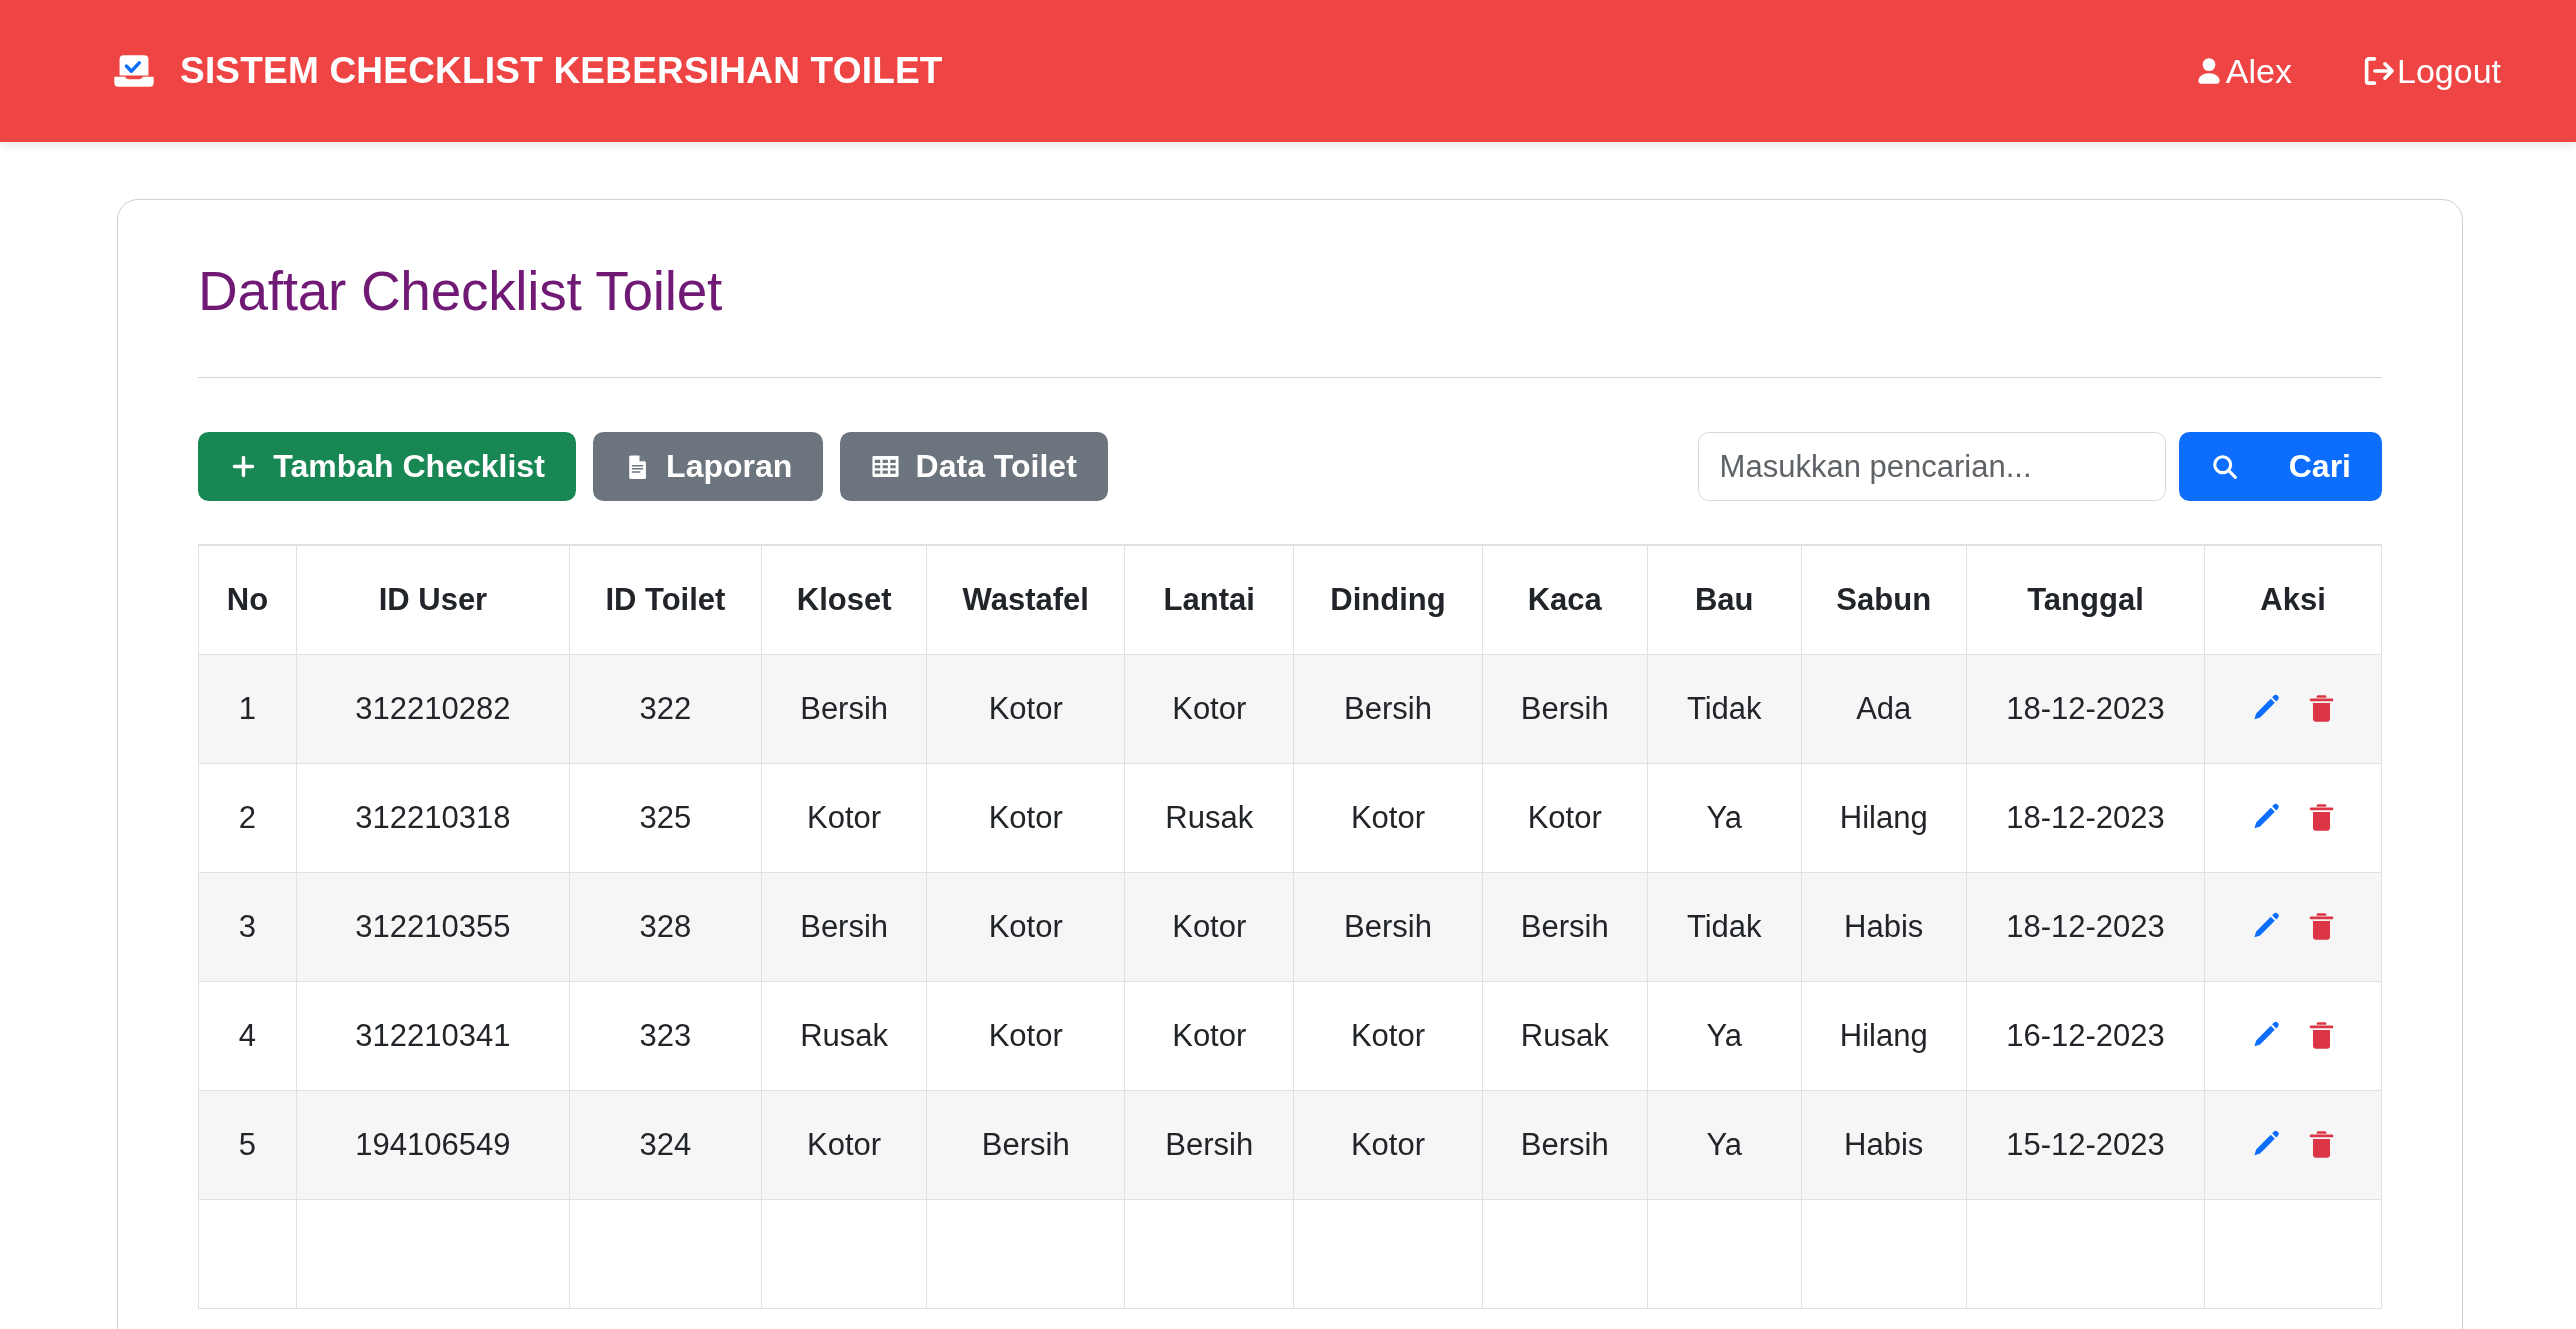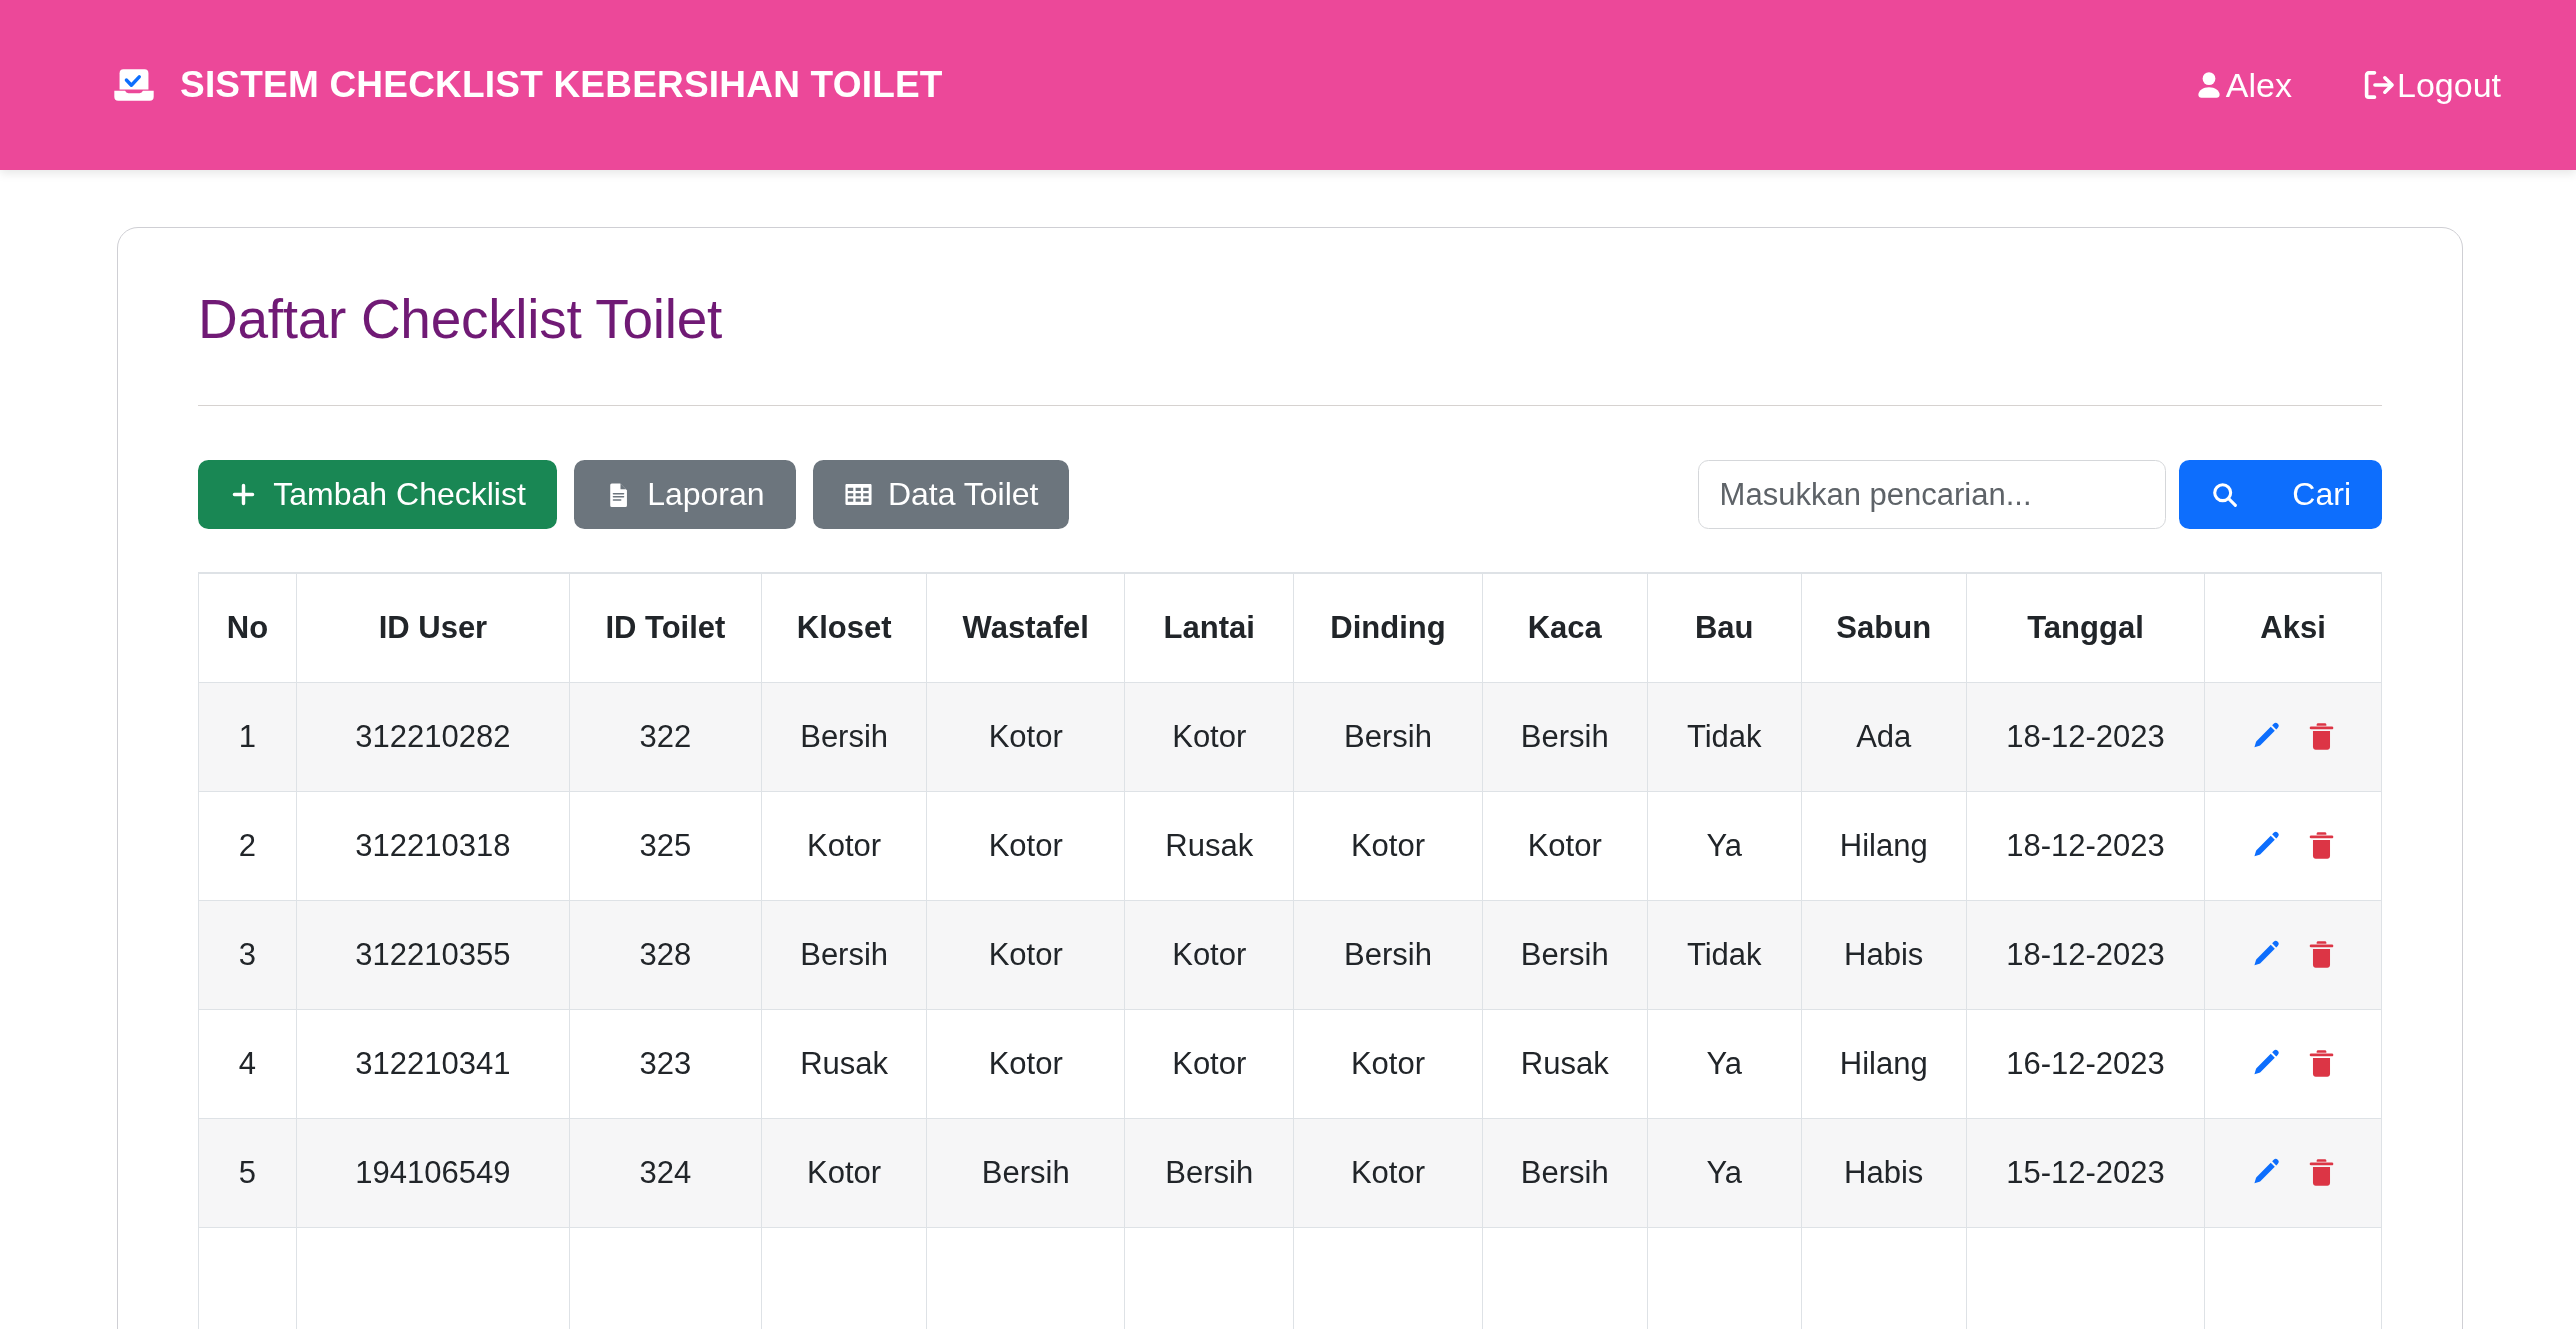--- a/index.html
+++ b/index.html
@@ -8,22 +8,22 @@
     width: 2576px; height: 1329px;
     overflow: hidden;
     background: #ffffff;
     font-family: "Liberation Sans", sans-serif;
     -webkit-font-smoothing: antialiased;
   }
 
   
   .navbar {
     position: relative;
-    height: 170px;
-    background: #ec4899;
+    height: 142px;
+    background: #ef4444;
     display: flex;
     align-items: center;
     justify-content: space-between;
     padding: 0 75px 0 113px;
     box-shadow: 0 3.8px 9.6px rgba(0,0,0,0.10);
   }
   .brand {
     display: flex;
     align-items: center;
     gap: 25px;
@@ -91,21 +91,21 @@
   .btn {
     display: inline-flex;
     align-items: center;
     justify-content: center;
     gap: 15.3px;
     border: none;
     border-radius: 10.5px;
     color: #ffffff;
     font-size: 32px;
     font-family: "Liberation Sans", sans-serif;
-    font-weight: 400;
+    font-weight: 700;
     padding: 4px 31px;
     height: 69px;
     cursor: pointer;
     white-space: nowrap;
   }
   .btn-success { background: #198754; }
   .btn-secondary { background: #6c757d; }
   .btn-primary { background: #0d6efd; justify-content: space-between; }
 
   .search-wrap { display: flex; align-items: stretch; gap: 13.4px; }

